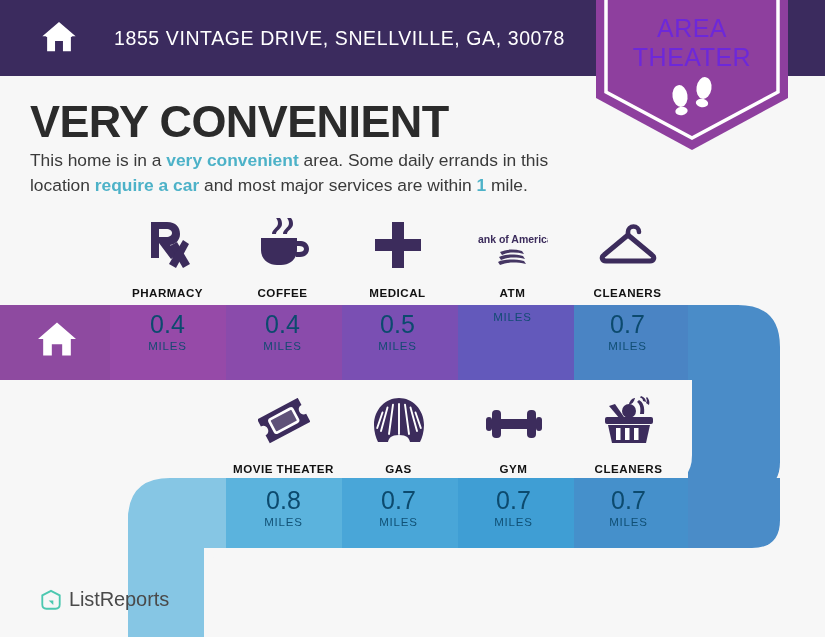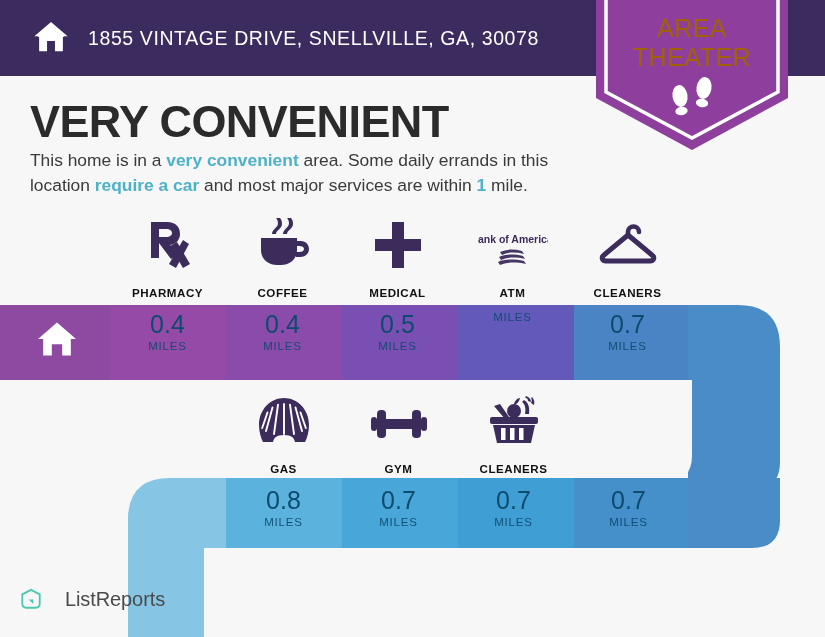--- a/index.html
+++ b/index.html
@@ -22,21 +22,22 @@
   
   .header {
     position: absolute;
     left: 0; top: 0;
     width: 825px;
     height: 76px;
     background: #3b2b5e;
     display: flex;
     align-items: center;
     box-sizing: border-box;
-    padding-left: 32px;
+    padding-left: 40px;
+    gap: 18px;
   }
   .header-home-icon {
     width: 38px; height: 38px;
     flex: 0 0 auto;
     margin-right: 18px;
     margin-top: -2px;
   }
   .header-address {
     color: #ffffff;
     font-size: 19.5px;
@@ -53,21 +54,21 @@
     width: 192px;
     height: 160px;
     z-index: 6;
   }
   .badge svg { display: block; }
   .badge-text {
     position: absolute;
     left: 0; top: 20px;
     width: 192px;
     text-align: center;
-    color: #a16207;
+    color: #6d28d9;
     font-size: 25px;
     line-height: 29px;
     letter-spacing: 0.5px;
     font-weight: 400;
     pointer-events: none;
   }
 
   
   .title {
     position: absolute;
@@ -153,25 +154,25 @@
   .dist-unit {
     font-size: 11.5px;
     letter-spacing: 0.8px;
     line-height: 14px;
     opacity: 0.92;
   }
 
   
   .brand {
     position: absolute;
-    left: 20px;
+    left: 40px;
     top: 588px;
     display: flex;
+    align-items: center;
     z-index: 5;
-    gap: 16px;
   }
   .brand-mark { width: 22px; height: 22px; margin-right: 7px; }
   .brand-name {
     font-size: 20px;
     color: #4a4a4a;
     letter-spacing: -0.1px;
   }
   .disclaimer {
     position: absolute;
     left: 367px;
@@ -375,20 +376,32 @@
       <div class="dist-unit">MILES</div>
     </div>
   </div>
 
   <svg style="position:absolute;left:36px;top:320px;z-index:3;" width="42" height="38" viewBox="0 0 48 44">
     <path d="M24 3 L46 22 L40 22 L40 41 L30 41 L30 28 L18 28 L18 41 L8 41 L8 22 L2 22 Z" fill="#ffffff"></path>
   </svg>
 
   <div class="icon-row" id="icon-row-2">
 
+    <div class="icon-cell">
+      <div class="icon-glyph">
+        <svg width="52" height="46" viewBox="0 0 52 46">
+          <g transform="rotate(-28 26 23)">
+            <path d="M3 9 L49 9 L49 17 C46 17 44 19 44 22 C44 25 46 27 49 27 L49 36 L3 36 L3 27 C6 27 8 25 8 22 C8 19 6 17 3 17 Z" fill="#3c2c5c"></path>
+            <rect x="13" y="15" width="26" height="15" rx="2" fill="#ffffff" opacity="0.18"></rect>
+            <rect x="13" y="15" width="26" height="15" rx="2" fill="none" stroke="#ffffff" stroke-width="2.6"></rect>
+          </g>
+        </svg>
+      </div>
+      <div class="icon-label">MOVIE THEATER</div>
+    </div>
 
     <div class="icon-cell">
       <div class="icon-glyph">
         <svg width="50" height="46" viewBox="0 0 50 46">
           <path d="M25 0 C38 0 50 11 50 27 C50 34 48 40 46 44 L36 44 C35 40 33 37 25 37 C17 37 15 40 14 44 L4 44 C2 40 0 34 0 27 C0 11 12 0 25 0 Z" fill="#3c2c5c"></path>
           <g stroke="#ffffff" stroke-width="1.9" fill="none" stroke-linecap="round">
             <path d="M25 6 L25 36"></path>
             <path d="M19 6.7 L15 36"></path>
             <path d="M31 6.7 L35 36"></path>
             <path d="M13.5 9.5 L7 33"></path>

